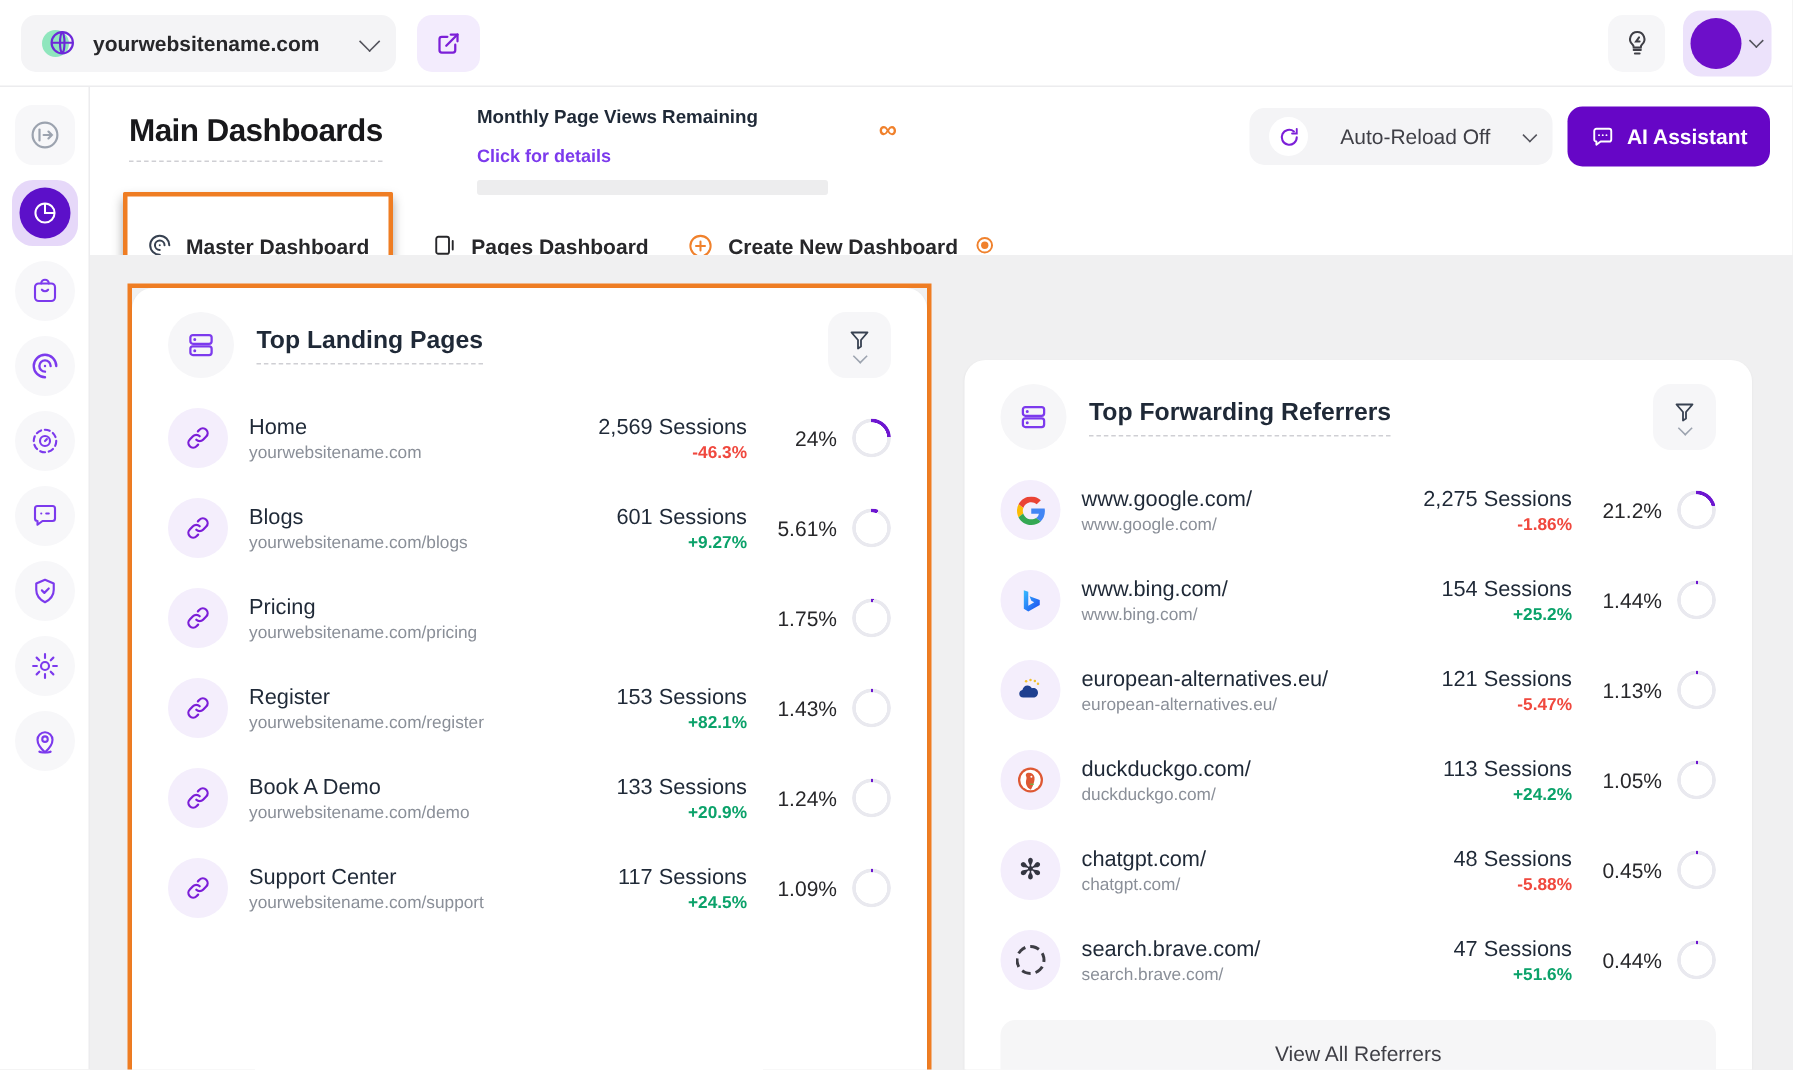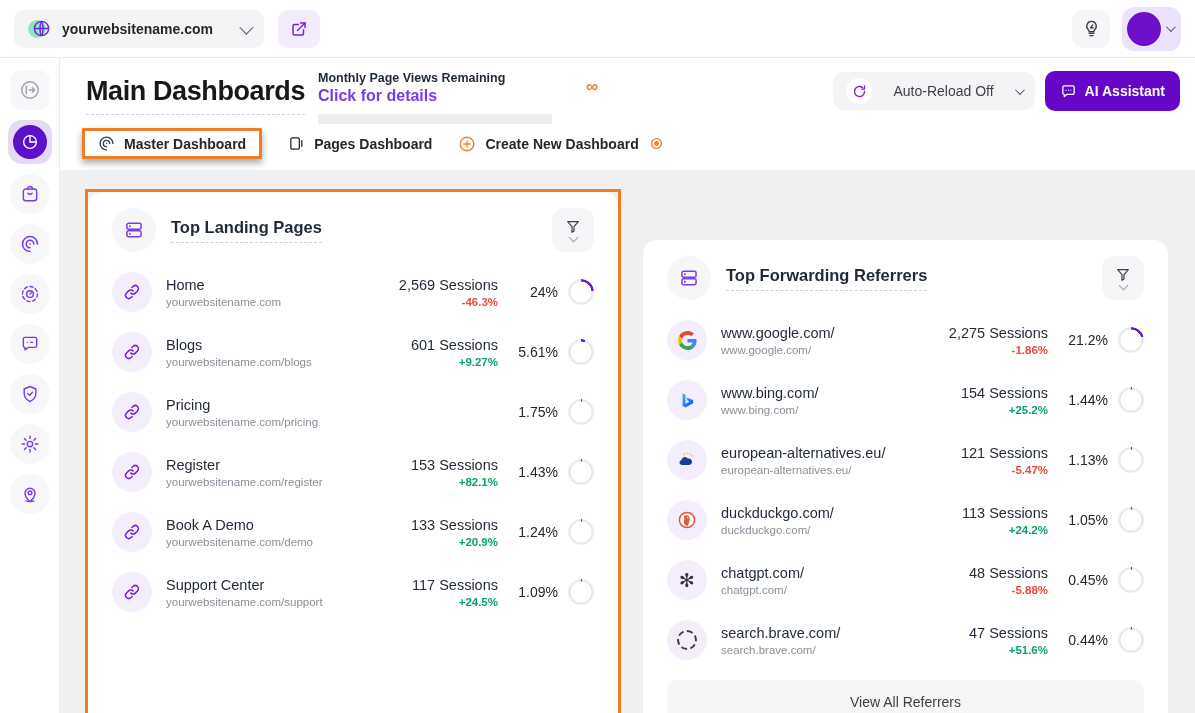--- a/index.html
+++ b/index.html
@@ -60,26 +60,26 @@
   .active-inner {
     width:34px; height:34px; border-radius:50%; background:#5c10c9;
     display:flex; align-items:center; justify-content:center;
   }
 
   
   .header {
     position:absolute; top:58px; left:60px; width:1135px; height:112px; background:#fff;
   }
   .page-title {
-    position:absolute; left:26px; top:18px; font-size:27px; font-weight:700; letter-spacing:-0.4px;
+    position:absolute; left:26px; top:18px; font-size:21px; font-weight:700; letter-spacing:-0.4px;
     color:#18181b; padding-bottom:7px; border-bottom:1px dashed #cfcfd4;
   }
   .pv-block { position:absolute; left:258px; top:13px; width:234px; }
   .pv-label { font-size:12.5px; font-weight:700; color:#1f2937; }
-  .pv-link { font-size:16px; font-weight:600; color:#7c3aed; margin-top:2px; cursor:pointer; }
+  .pv-link { font-size:12px; font-weight:600; color:#7c3aed; margin-top:12px; cursor:pointer; }
   .pv-bar { margin-top:9px; height:10px; background:#ededee; border-radius:2px; }
   .pv-inf { position:absolute; right:-46px; top:6px; color:#f0812c; font-size:17px; font-weight:700; }
 
   .hdr-controls { position:absolute; right:15px; top:13px; display:flex; align-items:center; gap:10px; }
   .pill {
     height:38px; background:#f4f4f6; border-radius:10px; display:flex; align-items:center;
     gap:21px; padding:0 13px; cursor:pointer;
   }
   .reload-circ { width:26px; height:26px; border-radius:50%; background:#fff; display:flex; align-items:center; justify-content:center; }
   .pill-label { font-size:14px; color:#3f3f46; font-weight:500; }
@@ -88,21 +88,21 @@
   .ai-btn {
     height:40px; background:#6606c6; border-radius:10px; display:flex; align-items:center;
     gap:8px; padding:0 15px; cursor:pointer;
   }
   .ai-btn span { color:#fff; font-size:14px; font-weight:600; }
 
   
   .tabs-row { position:absolute; left:22px; top:70px; display:flex; align-items:center; gap:26px; }
   .tab { display:flex; align-items:center; gap:9px; cursor:pointer; font-size:14px; font-weight:600; color:#27272a; }
   .tab-annot {
-    border:3px solid #ef7d23; border-radius:1px; padding:4px 13px; background:#fff;
+    border:3px solid #ef7d23; border-radius:1px; padding:24px 13px; background:#fff;
     box-shadow:0 4px 7px rgba(0,0,0,0.35);
   }
   .create-dot { margin-left:2px; }
 
   
   .content { position:absolute; top:170px; left:60px; width:1135px; height:543px; background:#f0f0f1; }
 
   .card-annot {
     position:absolute; left:25px; top:19px; width:536px; height:640px;
     border:3px solid #ef7d23;

